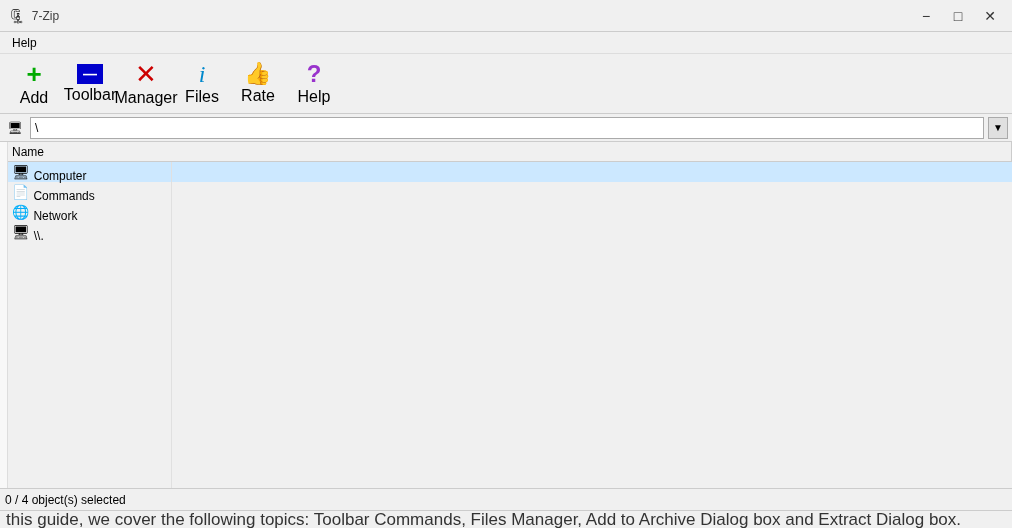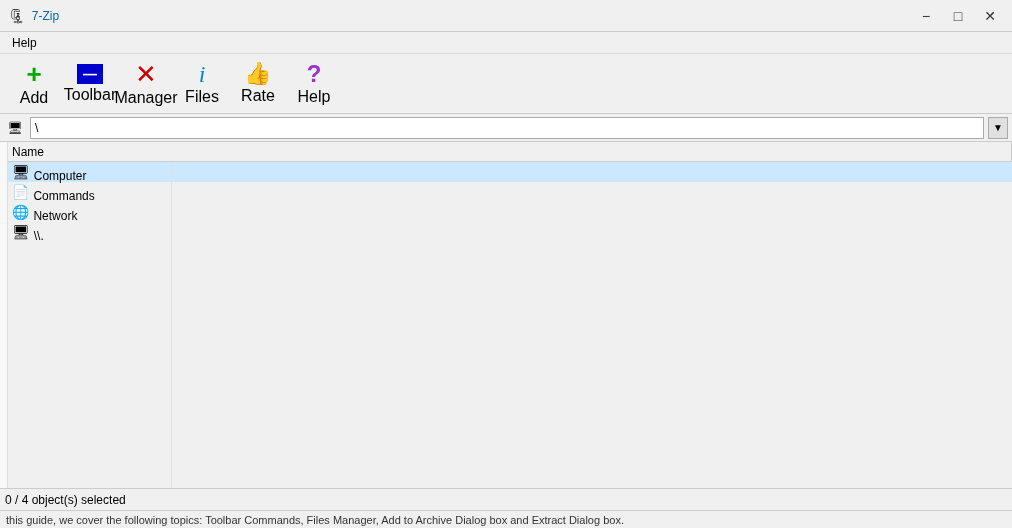--- a/index.html
+++ b/index.html
@@ -27,21 +27,21 @@
     #title-left {
       display: flex;
       align-items: center;
       gap: 6px;
     }
     #title-icon {
       font-size: 14px;
     }
     #title-text {
       font-size: 12px;
-      color: #0369a1;
+      color: #404040;
     }
     #title-controls {
       display: flex;
       gap: 4px;
     }
     .title-btn {
       width: 28px;
       height: 20px;
       background: none;
       border: none;
@@ -199,21 +199,21 @@
     }
 
     
     #bottom-overlay {
       height: 18px;
       background: #f0f0f0;
       border-top: 1px solid #ccc;
       display: flex;
       align-items: center;
       padding: 0 6px;
-      font-size: 11px;
+      font-size: 17px;
       color: #333;
       overflow: hidden;
     }
 
     
     #file-list-container {
       flex: 1;
       display: flex;
       flex-direction: column;
       position: relative;

